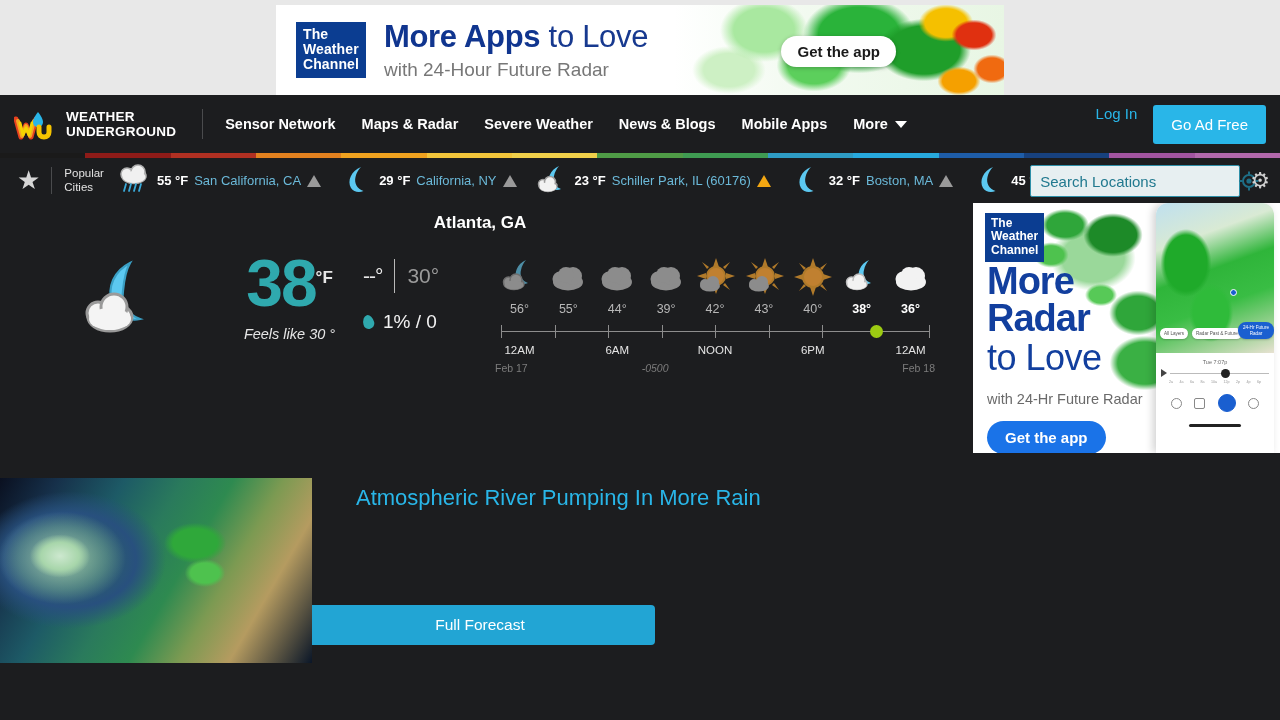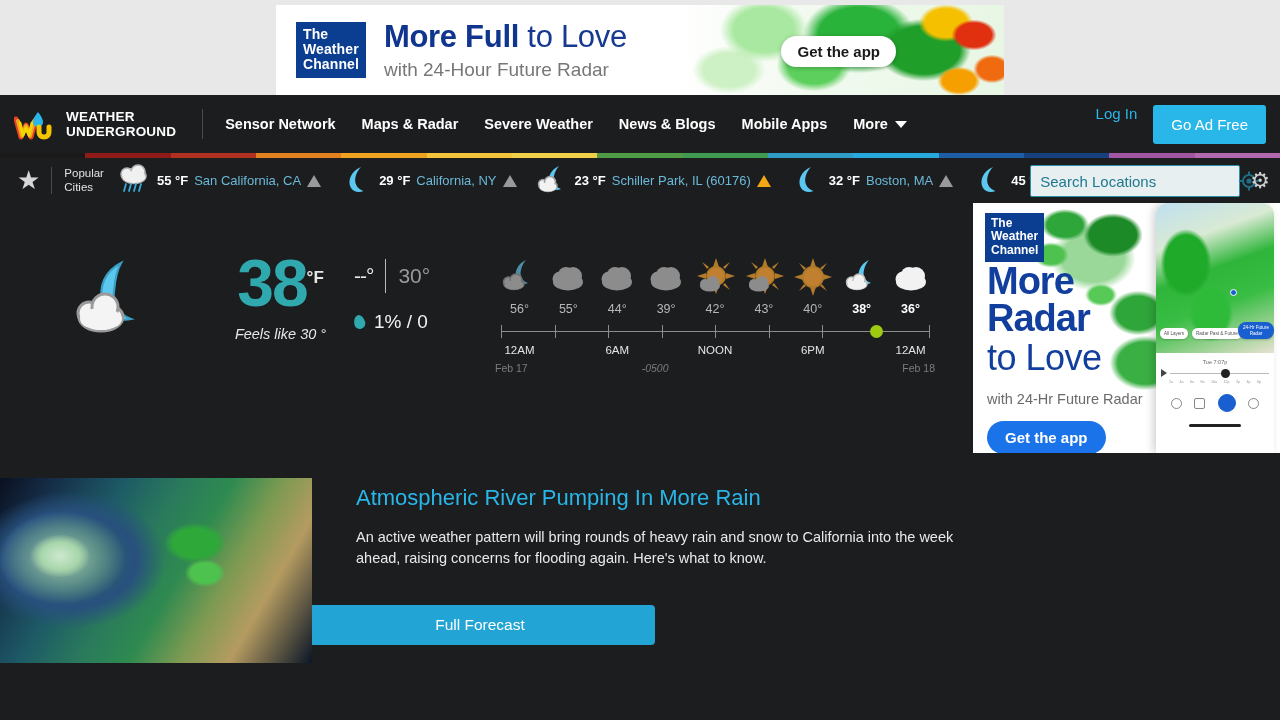--- a/index.html
+++ b/index.html
@@ -126,21 +126,21 @@
 
   
   .main { position: relative; height: 512px; background: #1c1d1f; }
 
   .cc-title {
     position: absolute; left: 0; top: 10px; width: 960px;
     text-align: center; color: #fff; font-size: 17px; font-weight: bold;
   }
 
   .cc-row {
-    position: absolute; left: 8px; top: 40px; width: 960px;
+    position: absolute; left: 17px; top: 40px; width: 960px;
     display: flex; align-items: flex-start;
   }
   .cc-icon { width: 205px; display: flex; justify-content: center; padding-top: 14px; }
   .cc-temp-col { width: 135px; text-align: center; padding-top: 10px; }
   .cc-temp { color: #2fa9ae; font-size: 66px; font-weight: bold; line-height: .92; letter-spacing: -2px; }
   .cc-temp sup { font-size: 17px; color: #e6e6e6; font-weight: bold; vertical-align: super; letter-spacing: 0; }
   .feels { color: #e6e6e6; font-size: 14.5px; font-style: italic; margin-top: 12px; }
   .cc-hl-col { width: 150px; padding-top: 16px; }
   .hl-row { display: flex; align-items: center; gap: 12px; padding-left: 6px; }
   .hi { color: #e9e9e9; font-size: 21px; letter-spacing: -1px; }
@@ -268,21 +268,21 @@
 <div class="ad-strip">
   <div class="ad-banner">
     <div class="ad-radar"></div>
     <div class="twc-logo">
       <div>The</div>
       <div>Weather</div>
       <div>Channel</div>
     </div>
     <div class="ad-text">
       <div class="ad-head">
-        <b>More Full</b><span> to Love</span>
+        <b>More Apps</b><span> to Love</span>
       </div>
       <div class="ad-sub">with 24-Hour Future Radar</div>
     </div>
     <div class="ad-cta">Get the app</div>
   </div>
 </div>
 
 <div class="nav">
   <div class="brand">
     <svg class="wu-mark" viewBox="0 0 44 34">
@@ -408,20 +408,21 @@
           <line x1="16.5" y1="10" x2="19.5" y2="10" stroke="#1e6e86" stroke-width="2"></line>
         </svg>
       </div>
     </div>
     <div class="gear">⚙</div>
   </div>
 </div>
 
 <div class="main">
 
+  <div class="cc-title">Atlanta, GA</div>
 
   <div class="cc-row">
     <div class="cc-icon">
       <svg width="92" height="84" viewBox="0 0 92 84">
         <path d="M56 6 C40 14 33 30 38 46 C42 58 54 65 66 62 C54 58 47 46 49 34 C50 23 52 13 56 6 Z" fill="#5cc8f0" stroke="#3a9fc4" stroke-width="2.2"></path>
         <g>
           <ellipse cx="36" cy="60" rx="22" ry="14" fill="#f4f4f4" stroke="#9a9a9a" stroke-width="3"></ellipse>
           <circle cx="24" cy="56" r="11" fill="#f4f4f4" stroke="#9a9a9a" stroke-width="3"></circle>
           <circle cx="40" cy="50" r="13" fill="#f4f4f4" stroke="#9a9a9a" stroke-width="3"></circle>
           <ellipse cx="36" cy="62" rx="21" ry="11" fill="#f4f4f4"></ellipse>
@@ -658,16 +659,15 @@
           <div class="sa-tab circ"></div>
         </div>
         <div class="sa-home"></div>
       </div>
     </div>
   </div>
 
   <div class="art-img"></div>
   <div class="art-body">
     <div class="art-h">Atmospheric River Pumping In More Rain</div>
-    <div class="art-p">An active weather pattern will bring rounds of heavy rain and snow to California into the week ahead, raising concerns for flooding again. Here's what to know.</div>
   </div>
 
 </div>
 
 </body></html>

